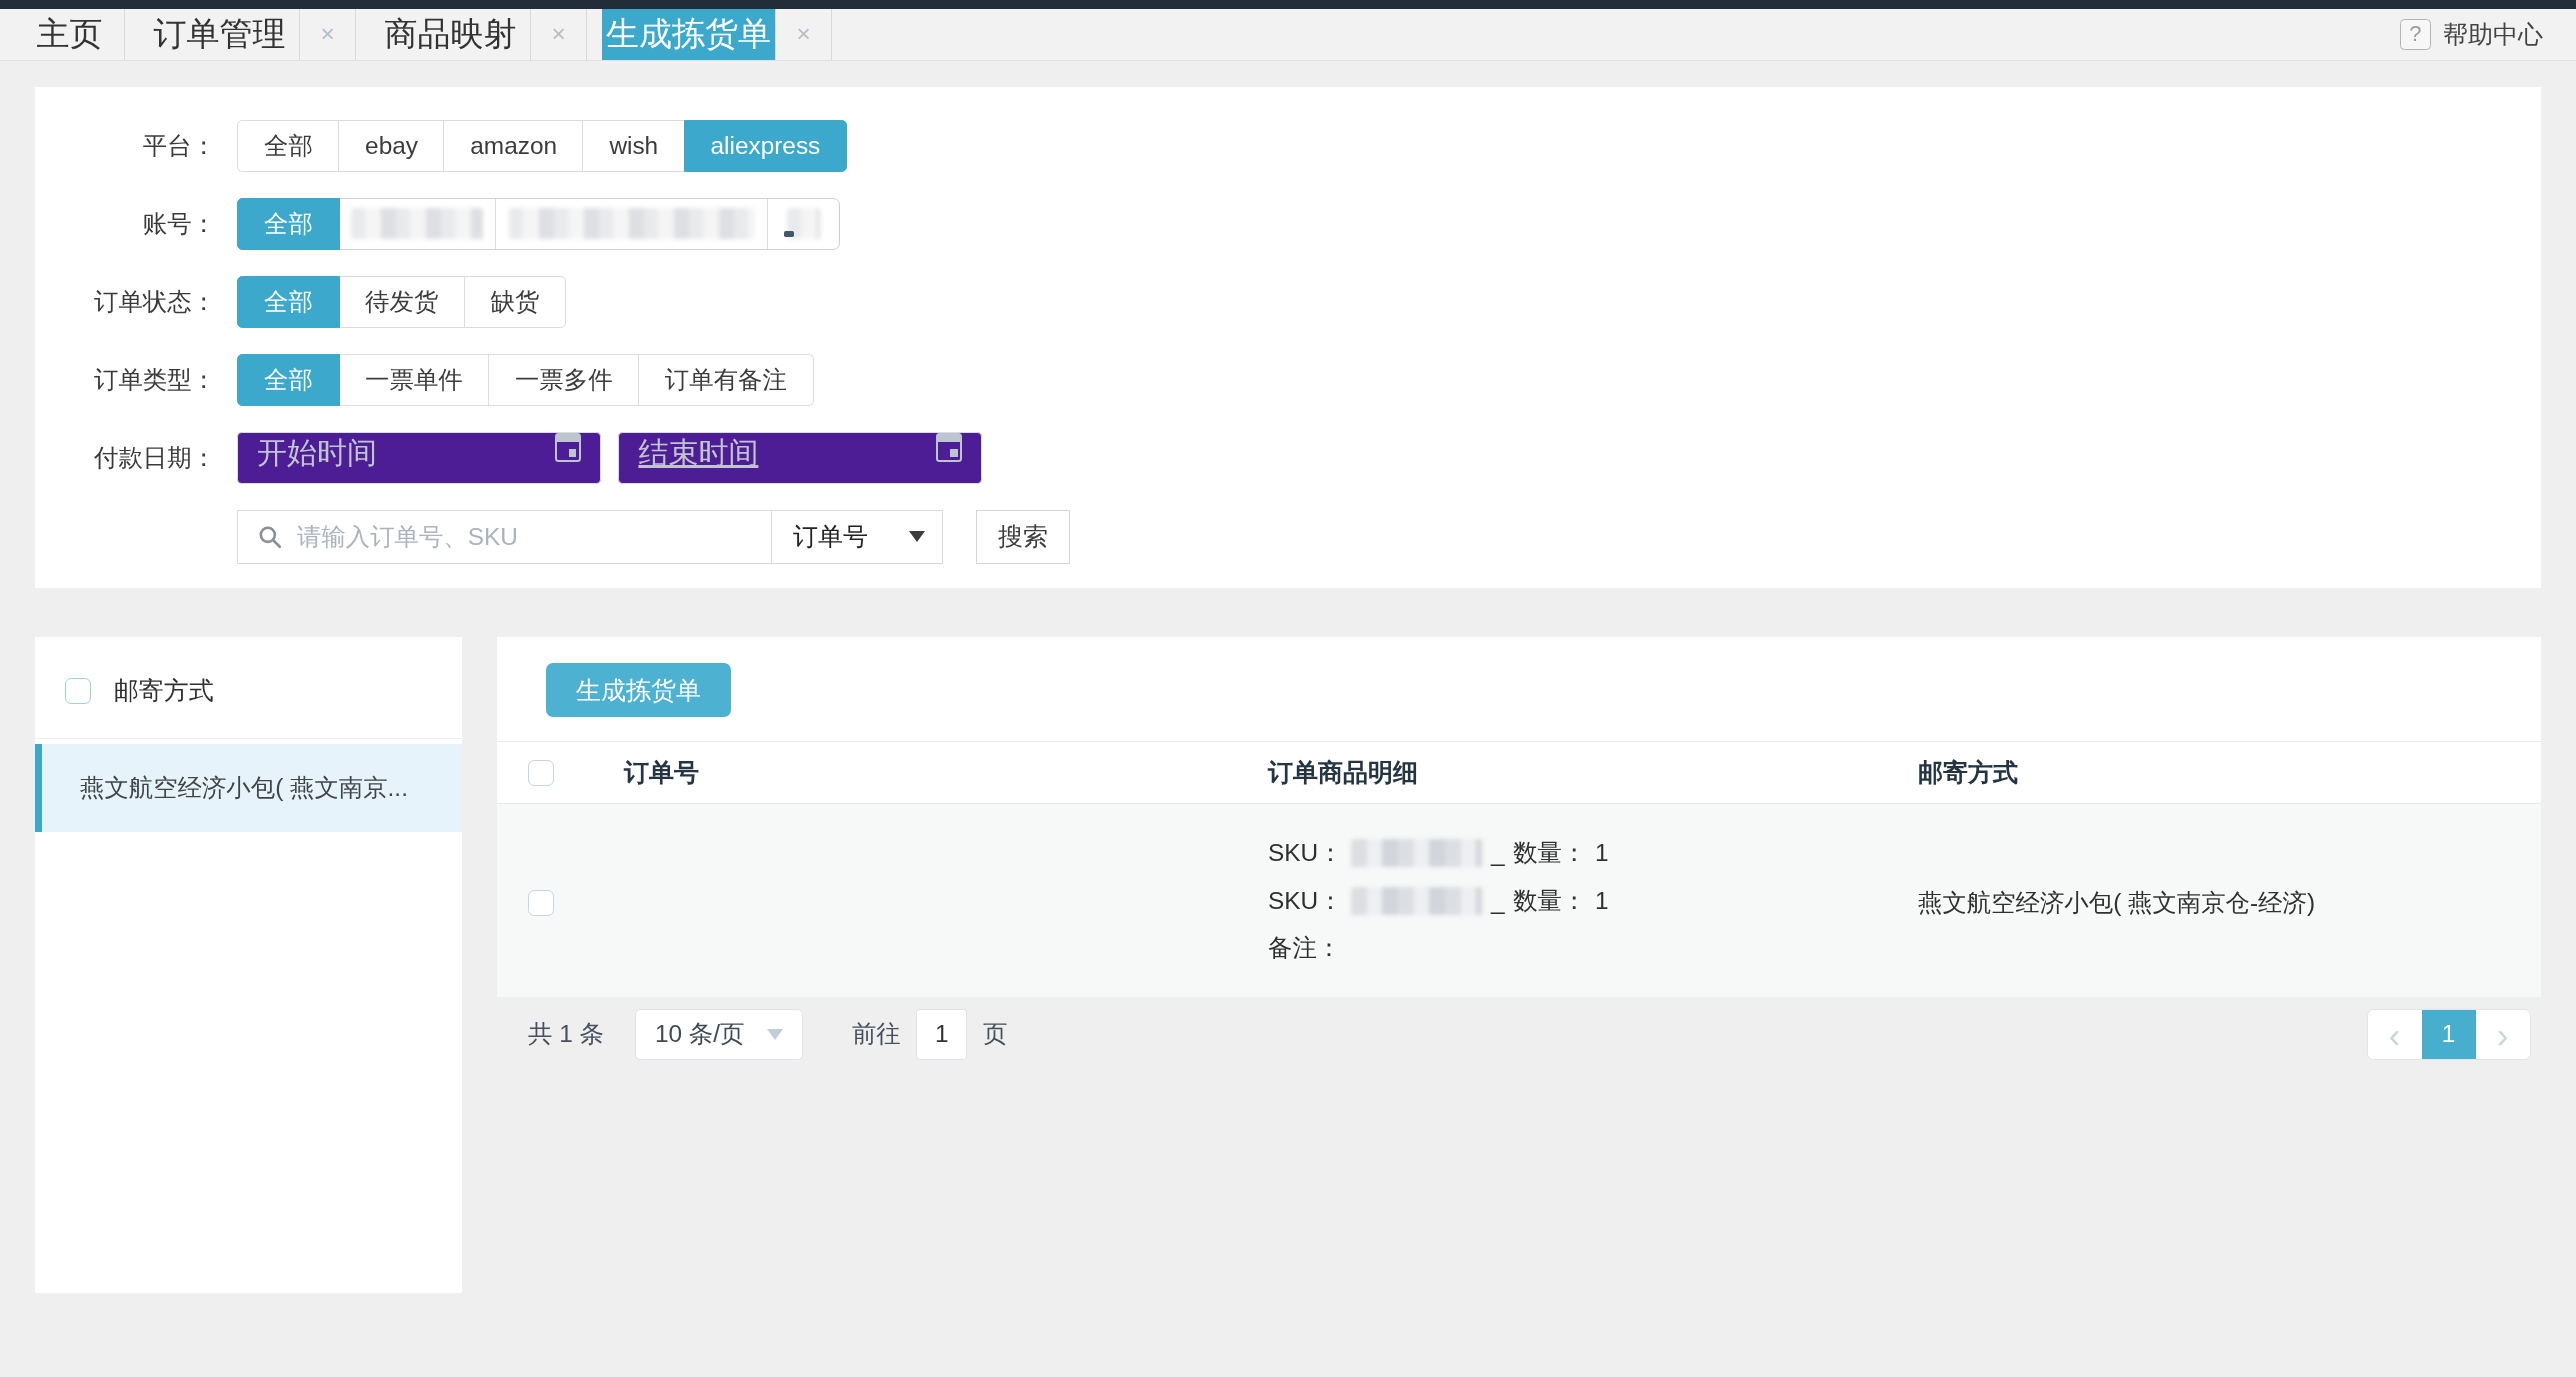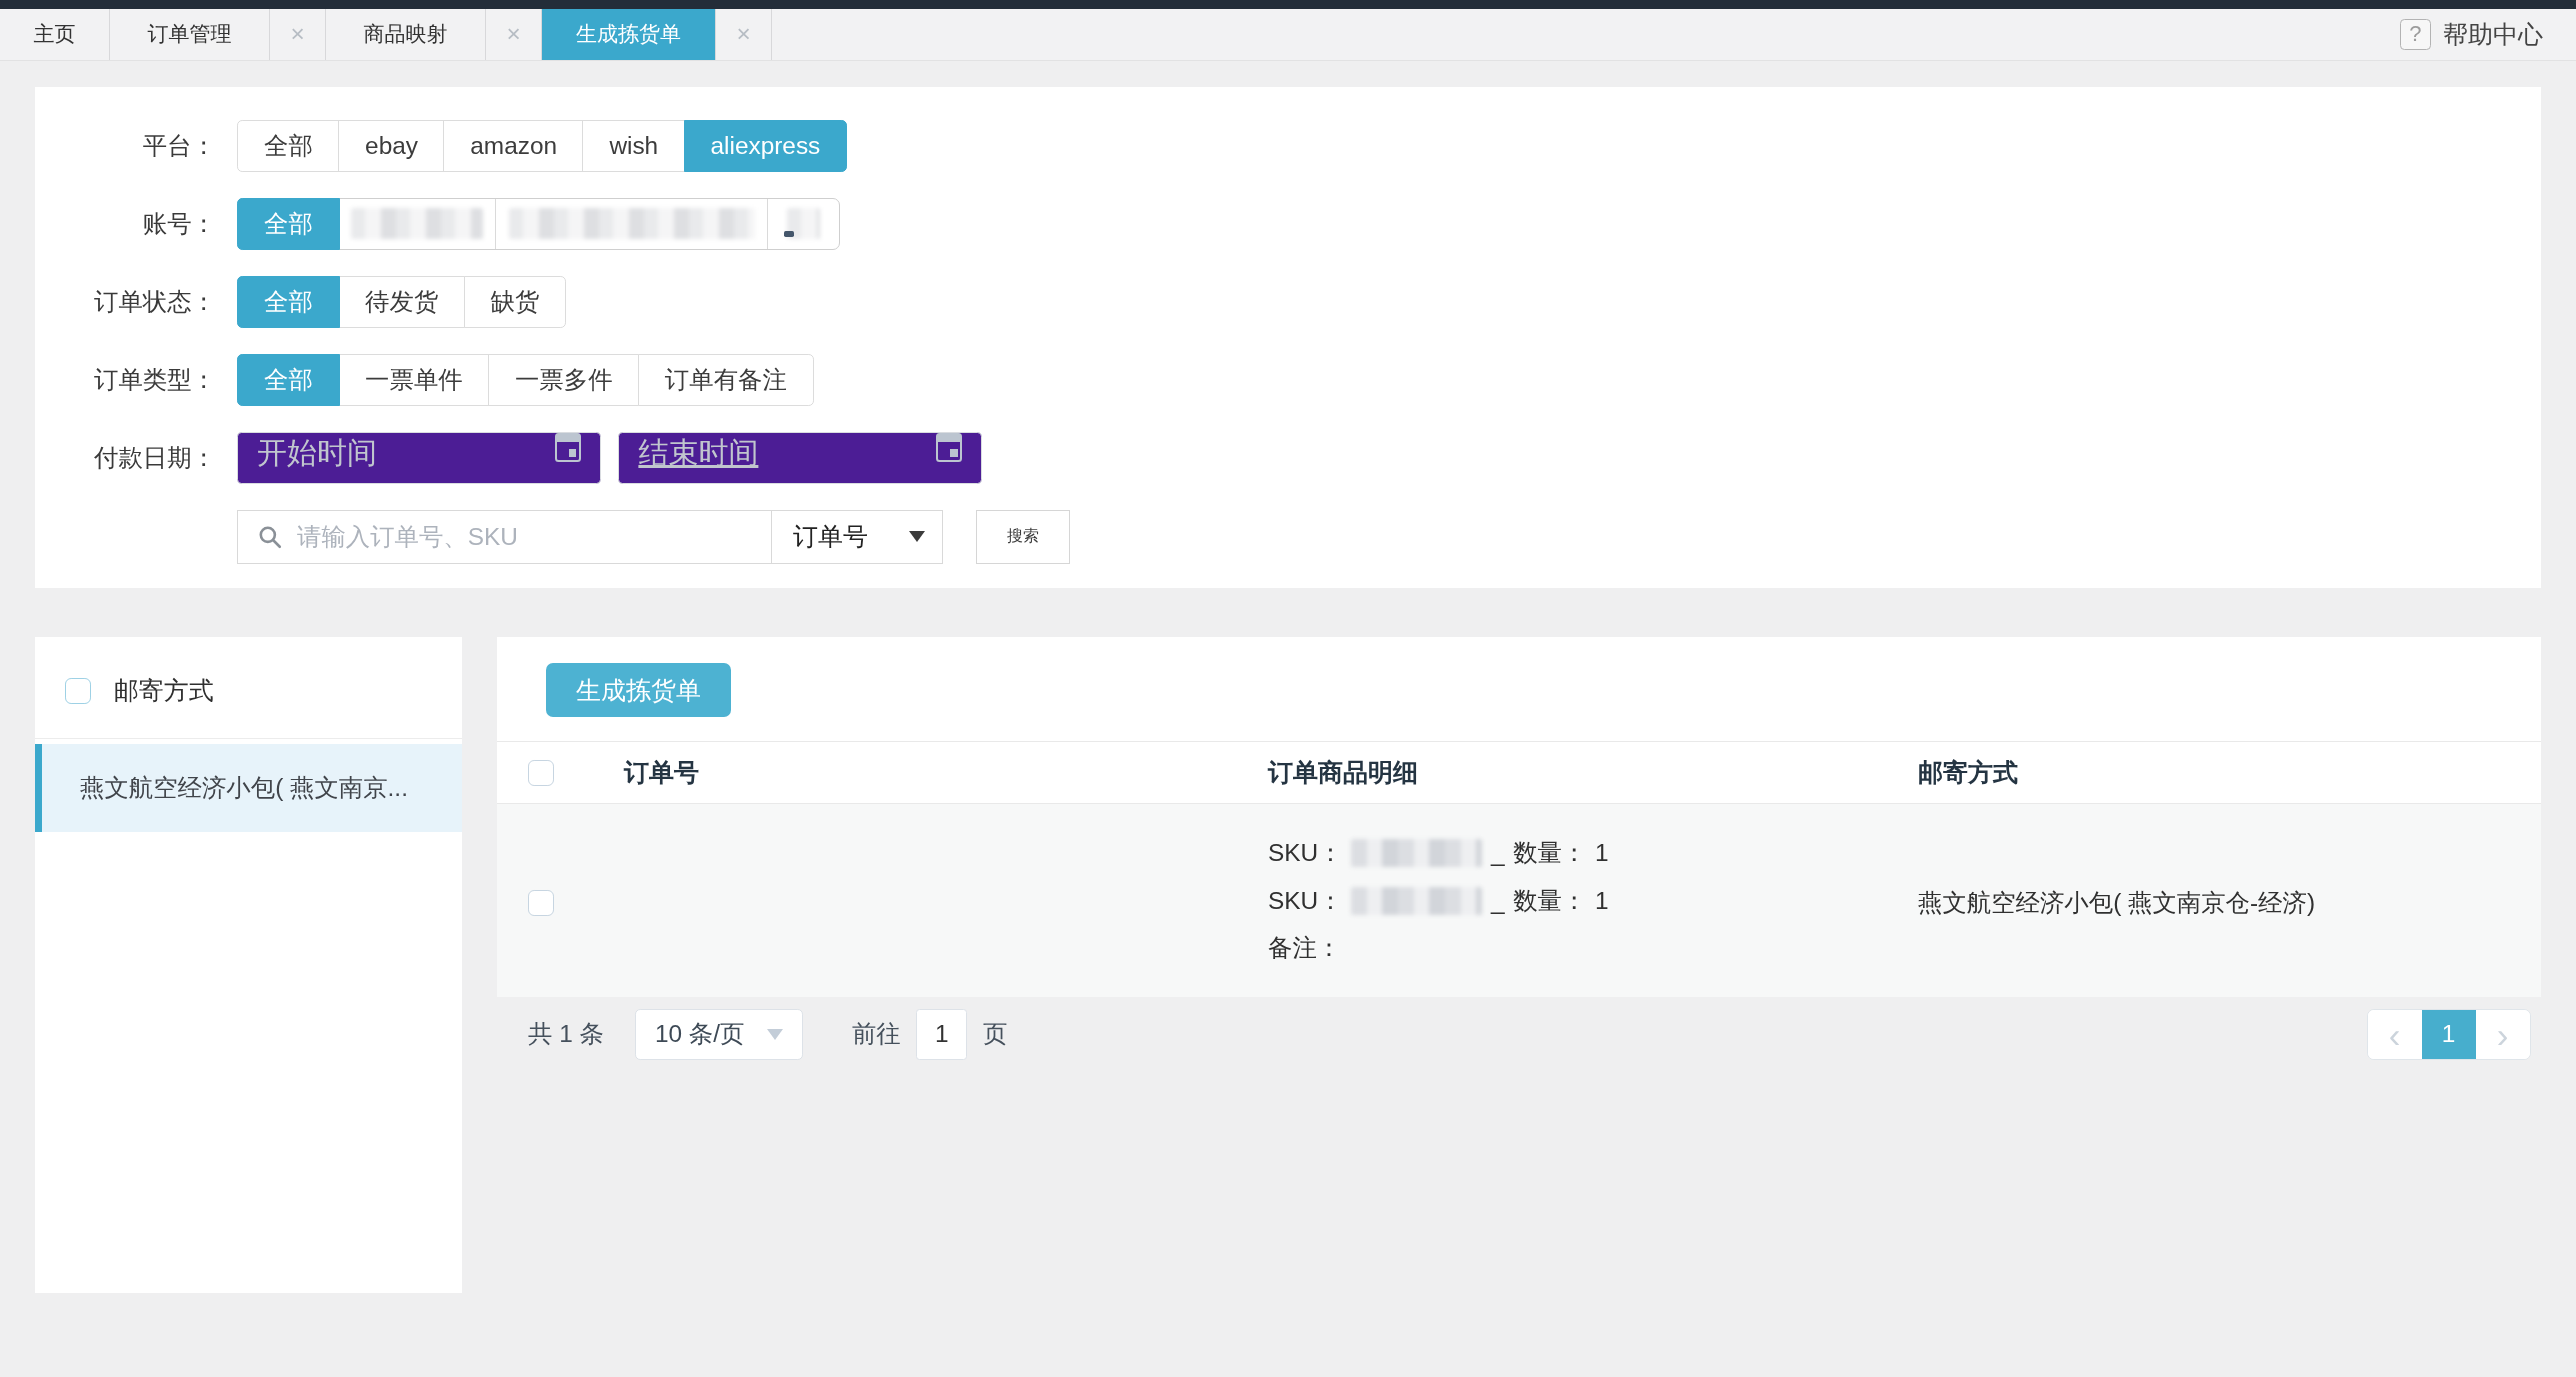--- a/index.html
+++ b/index.html
@@ -9,22 +9,22 @@
     font-size: 23.5px; color: #333; background: #efeff0;
   }
   
   .topbar-dark { height: 8.7px; background: #232d39; }
   .tabbar {
     height: 52px; background: #f2f2f3; border-bottom: 1.7px solid #e2e2e3;
     display: flex; align-items: stretch;
   }
   .tab {
     display: flex; align-items: center; justify-content: center;
-    border-right: 1.7px solid #d8d8da; padding: 0 16px; font-size: 21px; color: #333;
-    cursor: pointer; white-space: nowrap;
+    border-right: 1.7px solid #d8d8da; padding: 0 16px; font-size: 33px; color: #333;
+    cursor: pointer; white-space: nowrap; margin-left: 15px;
   }
   .tab-home { width: 110px; }
   .tab-wide { width: 160px; }
   .tab.active { background: #3ba8cc; color: #fff; width: 174px; }
   .tab-close {
     width: 56px; display: flex; align-items: center; justify-content: center;
     border-right: 1.7px solid #d8d8da; color: #b7bdc4; font-size: 24.4px; cursor: pointer;
   }
   .help {
     margin-left: auto; display: flex; align-items: center; gap: 12.2px;
@@ -89,21 +89,21 @@
   .cal-ic b { position: absolute; right: 2.6px; bottom: 2.6px; width: 7.8px; height: 7.8px; background: #bcc5d0; }
   
   .search-combo { display: inline-flex; border: 1.7px solid #d9d9d9; background: #fff; height: 54px; }
   .search-input { width: 533px; display: flex; align-items: center; gap: 14px;
     padding: 0 19px; color: #adb3bc; font-size: 24.4px; cursor: text; }
   .search-type { width: 171px; border-left: 1.7px solid #d9d9d9; display: flex;
     align-items: center; justify-content: space-between; padding: 0 17.4px 0 21px;
     font-size: 25px; color: #222; cursor: pointer; }
   .search-btn { width: 94px; height: 54px; margin-left: 33px; border: 1.7px solid #d6d6d6;
     background: #fff; display: flex; align-items: center; justify-content: center;
-    font-size: 16px; color: #3c3c3c; cursor: pointer; }
+    font-size: 25px; color: #3c3c3c; cursor: pointer; }
   
   .content { display: flex; gap: 35px; margin-top: 49px; align-items: flex-start; }
   .sidebar { width: 427px; height: 656px; background: #fff; flex: none; }
   .sb-head { display: flex; align-items: center; gap: 22.7px; padding: 37px 30px 31px;
     border-bottom: 1.7px solid #ececec; font-size: 25px; color: #2f2f2f; }
   .checkbox { width: 26px; height: 26px; border: 1.7px solid #c7d5e1; border-radius: 6.1px;
     background: #fff; flex: none; cursor: pointer; }
   .checkbox.blue { border-color: #9ed1e5; }
   .sb-item { margin-top: 5px; background: #e7f3fa; border-left: 7.8px solid #3ba8cc;
     padding: 28px 22.7px 28px 38px; font-size: 24.4px; color: #40444a; cursor: pointer;

